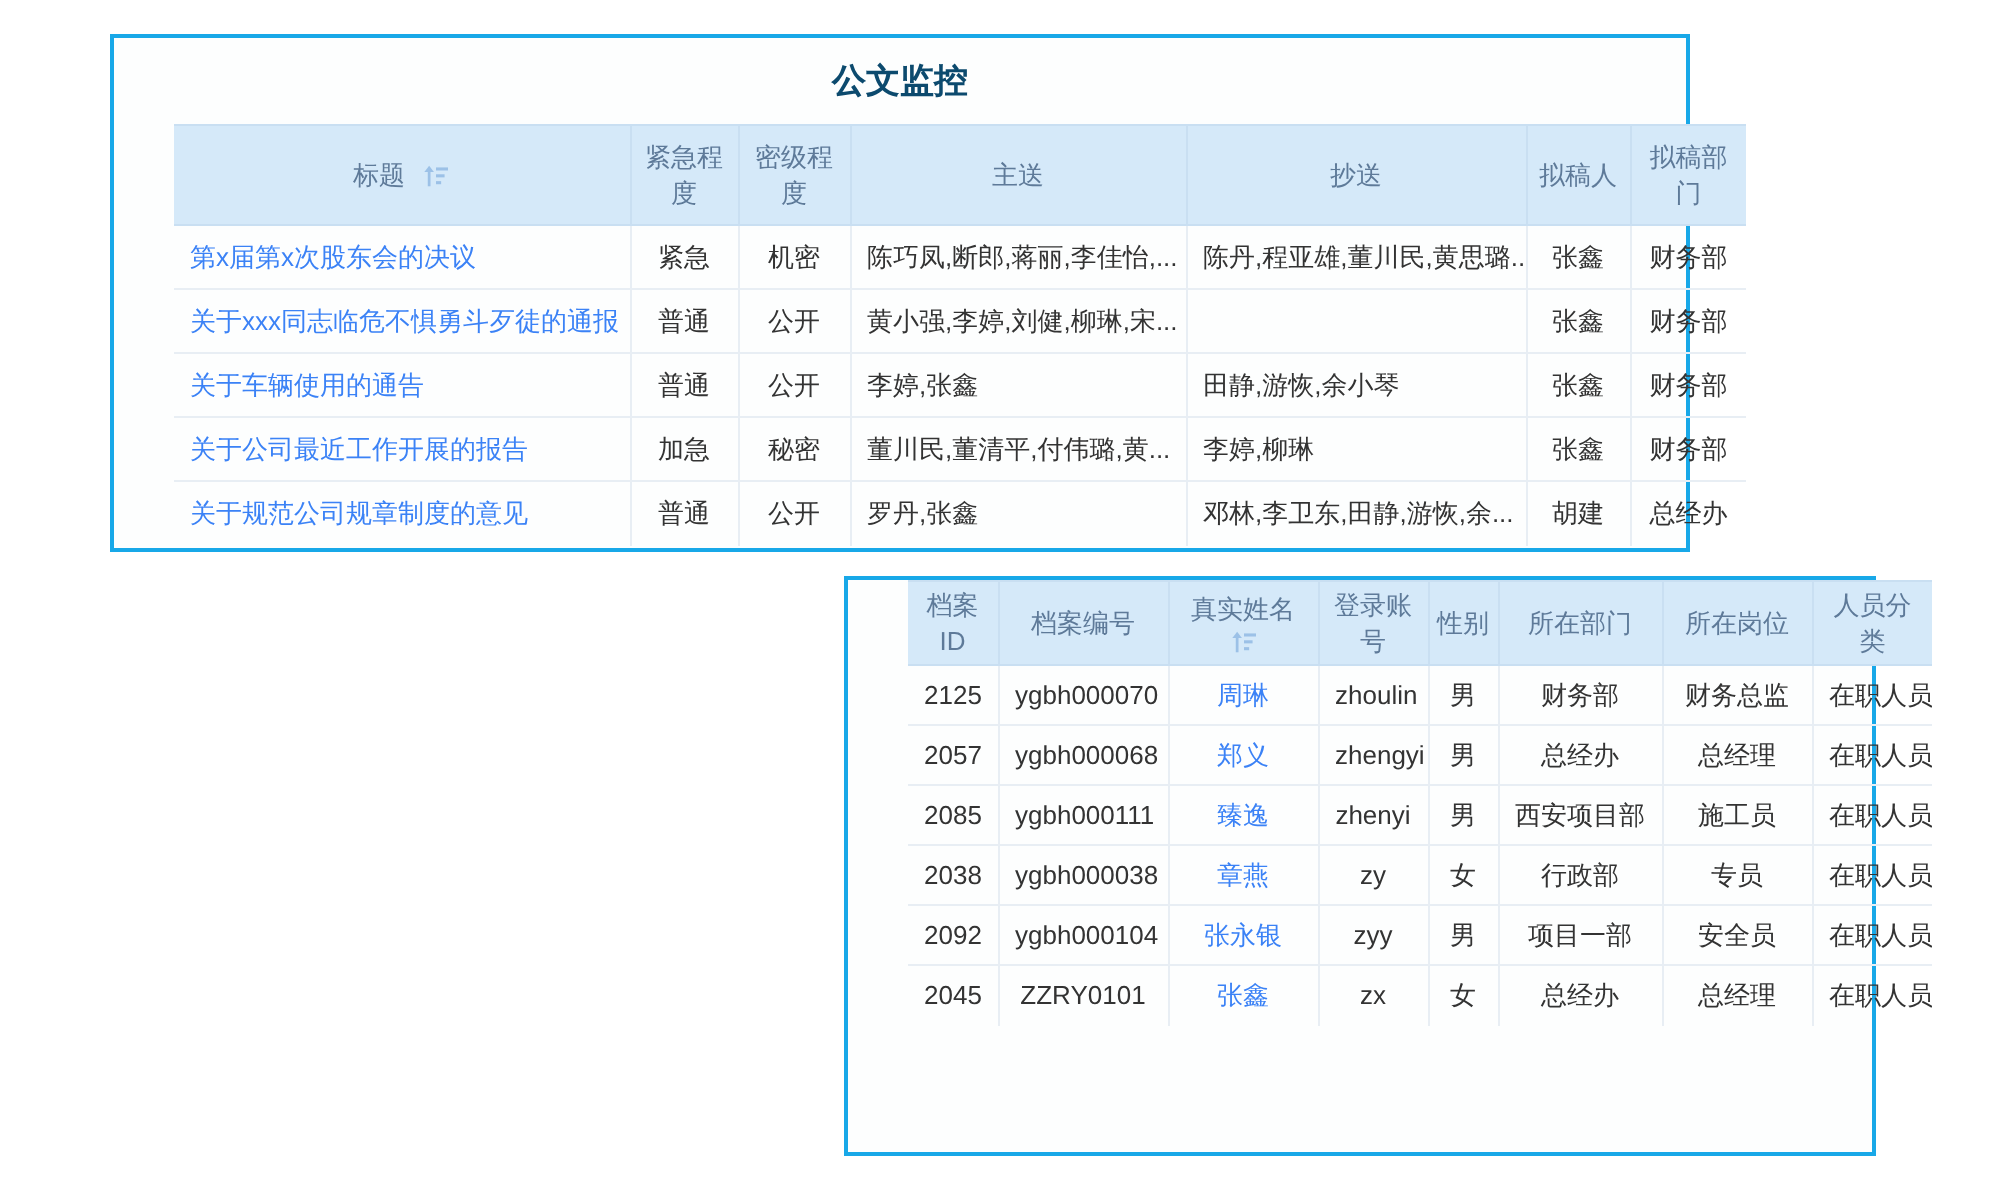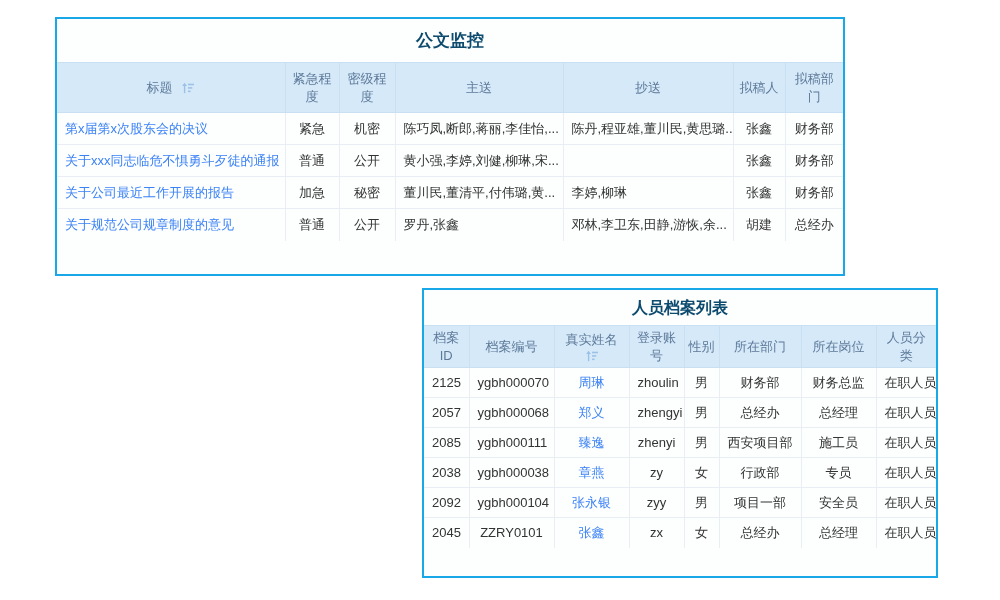--- a/index.html
+++ b/index.html
@@ -4,21 +4,21 @@
 <style>
   html,body{margin:0;padding:0;width:1000px;height:600px;background:#ffffff;overflow:hidden;
     font-family:"Liberation Sans","DejaVu Sans",sans-serif;}
   .panel{position:absolute;background:#fdfefe;border:2px solid #18A8E8;box-sizing:border-box;}
   .panel-title{text-align:center;font-weight:bold;color:#0c4a6e;}
   #doc-panel{left:55px;top:17px;width:790px;height:259px;}
   #doc-panel .panel-title{font-size:17px;line-height:43px;height:43px;}
   #personnel-panel{left:422px;top:288px;width:516px;height:290px;}
   #personnel-panel .panel-title{font-size:16px;line-height:35px;height:35px;}
 
-  table{border-collapse:collapse;table-layout:fixed;width:100%;}
+  table{border-collapse:collapse;table-layout:fixed;width:100%;margin-left:30px;}
   th{background:#D5E9F9;color:#5E7A99;font-size:13px;font-weight:normal;
      border-right:1px solid #c9dff2;border-bottom:1px solid #c9dff2;border-top:1px solid #c9dff2;
      padding:3px 4px;line-height:1.35;box-sizing:border-box;}
   th:last-child{border-right:none;}
   td{color:#333333;font-size:13px;text-align:center;border-right:1px solid #E8EEF4;
      border-bottom:1px solid #E8EEF4;padding:0 8px;white-space:nowrap;overflow:hidden;
      box-sizing:border-box;}
   td:last-child{border-right:none;}
   tbody tr:last-child td{border-bottom:none;}
 
@@ -87,20 +87,29 @@
         <tr>
           <td><span class="link">关于xxx同志临危不惧勇斗歹徒的通报</span></td>
           <td>普通</td>
           <td>公开</td>
           <td>黄小强,李婷,刘健,柳琳,宋...</td>
           <td></td>
           <td>张鑫</td>
           <td>财务部</td>
         </tr>
         <tr>
+          <td><span class="link">关于车辆使用的通告</span></td>
+          <td>普通</td>
+          <td>公开</td>
+          <td>李婷,张鑫</td>
+          <td>田静,游恢,余小琴</td>
+          <td>张鑫</td>
+          <td>财务部</td>
+        </tr>
+        <tr>
           <td><span class="link">关于公司最近工作开展的报告</span></td>
           <td>加急</td>
           <td>秘密</td>
           <td>董川民,董清平,付伟璐,黄...</td>
           <td>李婷,柳琳</td>
           <td>张鑫</td>
           <td>财务部</td>
         </tr>
         <tr>
           <td><span class="link">关于规范公司规章制度的意见</span></td>
@@ -109,21 +118,20 @@
           <td>罗丹,张鑫</td>
           <td>邓林,李卫东,田静,游恢,余...</td>
           <td>胡建</td>
           <td>总经办</td>
         </tr>
       </tbody>
   </table>
 </div>
 
 <div class="panel" id="personnel-panel">
-  <div class="panel-title">人员档案列表</div>
   <table class="tbl-personnel">
     <thead>
         <tr>
           <th><span>档案ID</span></th>
           <th><span>档案编号</span></th>
           <th><span>真实姓名</span>
   <svg class="sort-icon" viewBox="0 0 16 14" xmlns="http://www.w3.org/2000/svg">
     <path d="M4 1 L1.2 4.6 H6.8 Z" fill="#9CC1E7"></path>
     <rect x="3.2" y="3.5" width="1.6" height="9.5" fill="#9CC1E7"></rect>
     <rect x="8" y="2" width="7" height="1.8" fill="#9CC1E7"></rect>

